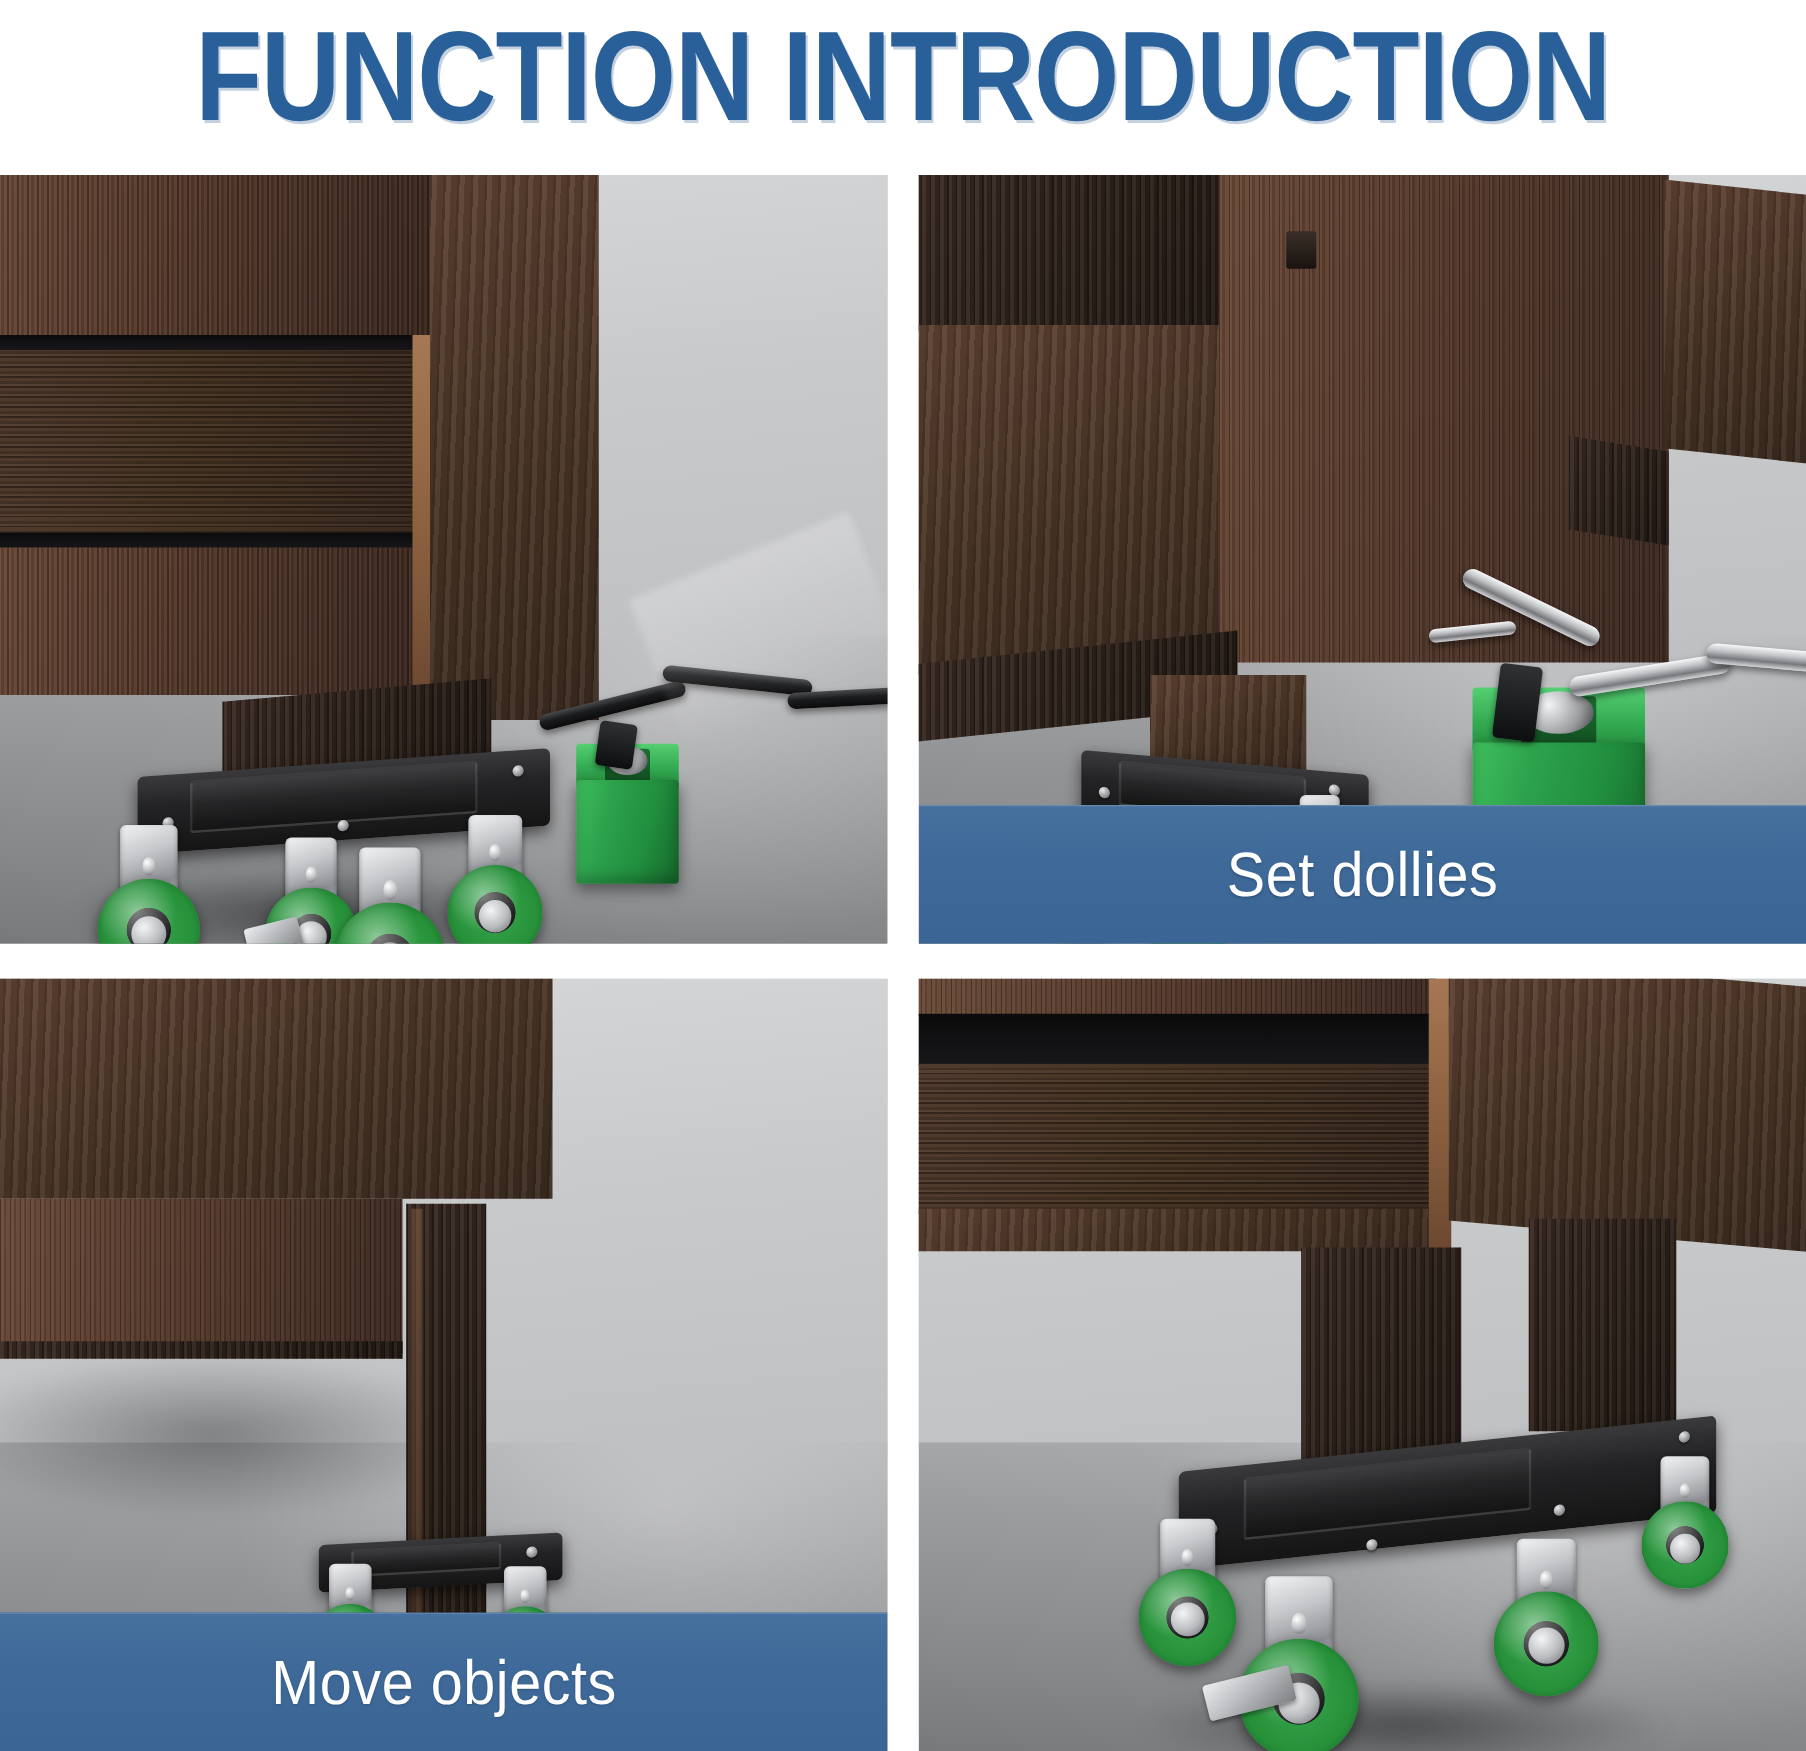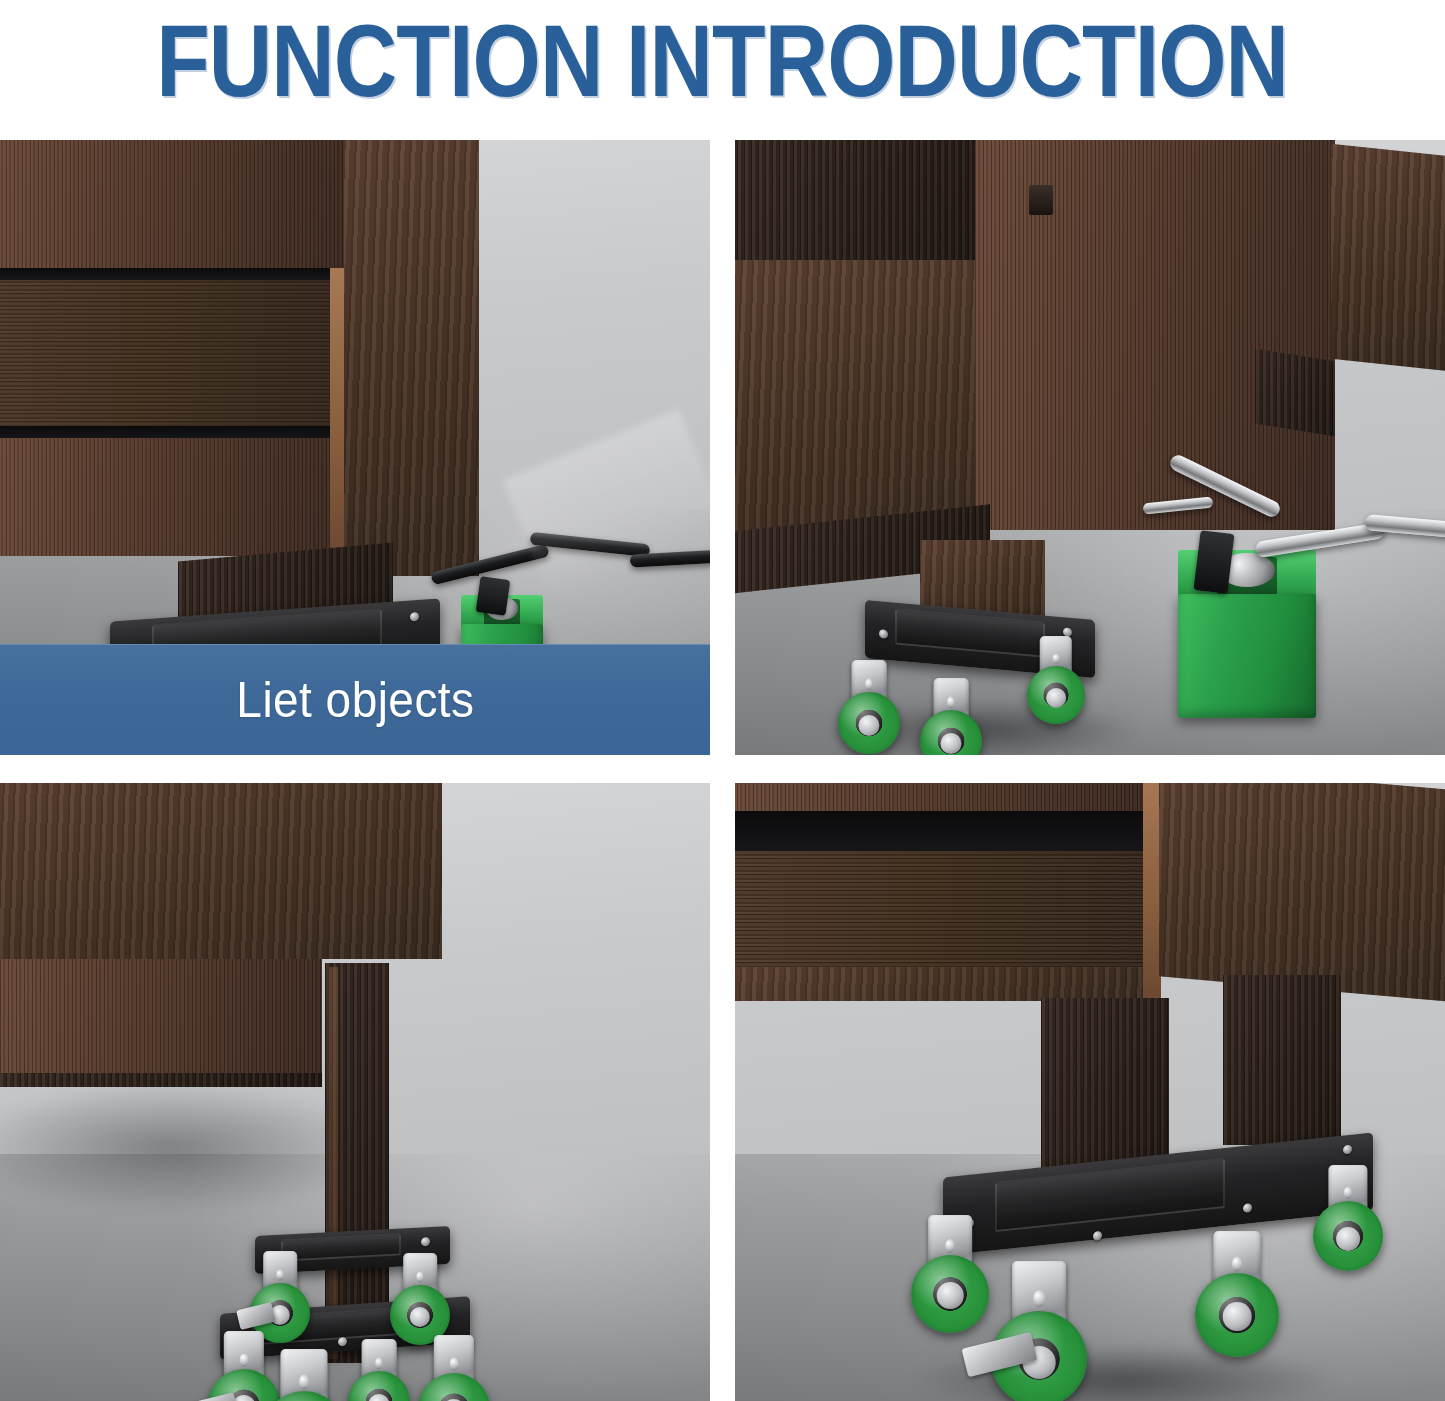--- a/index.html
+++ b/index.html
@@ -305,23 +305,20 @@
         <div class="notch"></div>
         <div class="roller"></div>
         <div class="body"></div>
       </div>
       <div class="lever-foot" style="left:478px; top:438px; width:30px; height:36px; transform:rotate(8deg);"></div>
       <div class="lever-black" style="left:430px; top:418px; width:120px; height:13px; transform:rotate(-14deg);"></div>
       <div class="lever-black" style="left:530px; top:398px; width:120px; height:13px; transform:rotate(6deg);"></div>
       <div class="lever-black" style="left:630px; top:412px; width:95px; height:13px; transform:rotate(-3deg);"></div>
       <div class="reflect" style="left:520px; top:300px; width:190px; height:130px; transform:rotate(-22deg); opacity:0.45;"></div>
     </div>
-    <div class="caption">
-      <span class="caption-text">Liet objects</span>
-    </div>
   </div>
 
   <div class="panel p2">
     <div class="scene">
       <div class="wall"></div>
       <div class="floor"></div>
       <div class="floor-sheen"></div>
 
       <div class="wood-dark" style="left:-5px; top:-5px; width:250px; height:130px;"></div>
       <div class="wood-plain" style="left:-5px; top:120px; width:250px; height:280px;"></div>
@@ -365,20 +362,23 @@
         <div class="notch"></div>
         <div class="roller"></div>
         <div class="body"></div>
       </div>
       <div class="lever-foot" style="left:462px; top:392px; width:34px; height:60px; transform:rotate(7deg);"></div>
       <div class="lever-chrome" style="left:430px; top:338px; width:120px; height:16px; transform:rotate(26deg);"></div>
       <div class="lever-chrome" style="left:520px; top:392px; width:130px; height:16px; transform:rotate(-9deg);"></div>
       <div class="lever-chrome" style="left:630px; top:378px; width:90px; height:16px; transform:rotate(5deg);"></div>
       <div class="lever-chrome" style="left:408px; top:360px; width:70px; height:11px; transform:rotate(-6deg);"></div>
     </div>
+    <div class="caption">
+      <span class="caption-text">Set dollies</span>
+    </div>
   </div>
 
   <div class="panel p3">
     <div class="scene">
       <div class="wall"></div>
       <div class="floor"></div>
       <div class="floor-sheen"></div>
       <div class="floor-shadow" style="left:-40px; top:300px; width:420px; height:130px; opacity:0.75;"></div>
 
       <div class="wood-plain" style="left:-8px; top:-4px; width:450px; height:180px;"></div>
@@ -430,20 +430,23 @@
         <div class="pin"></div>
         <div class="tyre"></div>
         <div class="hub" style="bottom:18px;"></div>
       </div>
       <div class="caster" style="left:418px; top:552px; width:72px; height:110px;">
         <div class="fork"></div>
         <div class="pin"></div>
         <div class="tyre"></div>
         <div class="hub" style="bottom:22px;"></div>
       </div>
+    </div>
+    <div class="caption">
+      <span class="caption-text">Move objects</span>
     </div>
   </div>
 
   <div class="panel p4">
     <div class="scene">
       <div class="wall"></div>
       <div class="floor"></div>
       <div class="floor-sheen"></div>
 
       <div class="wood" style="left:-6px; top:-6px; width:420px; height:36px;"></div>

